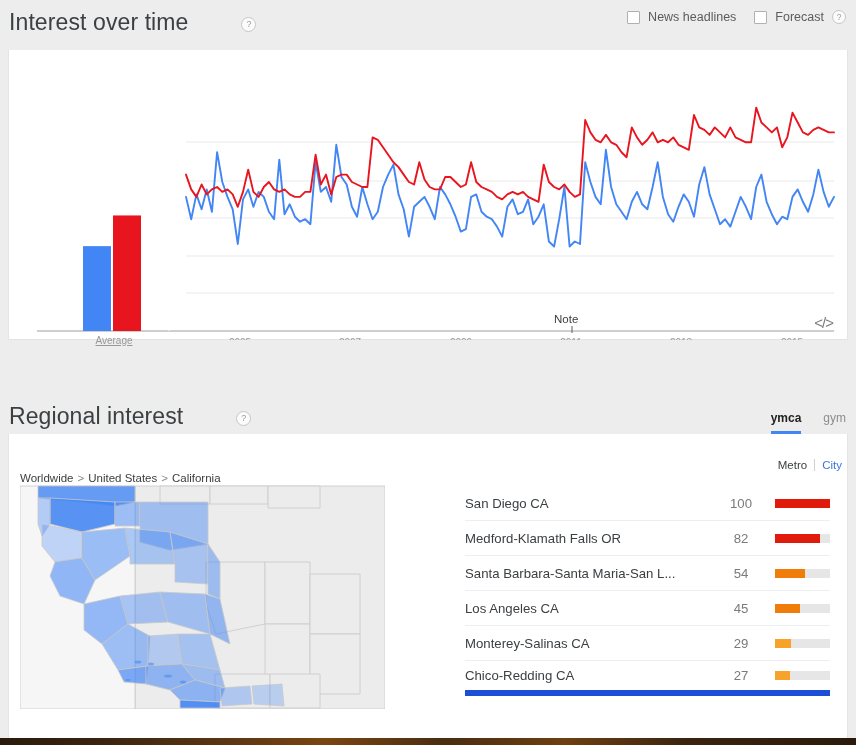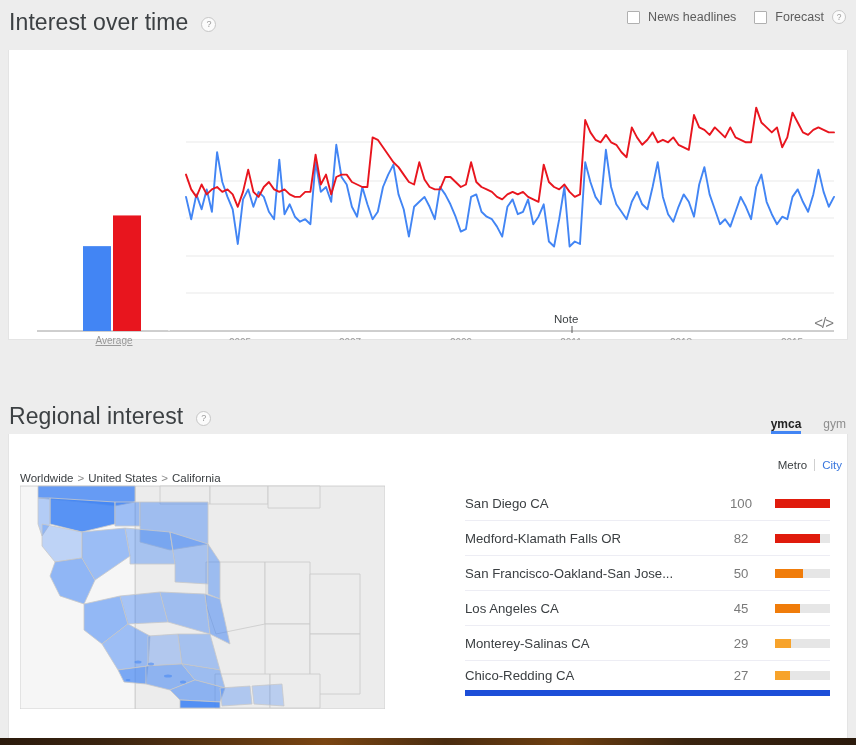--- a/index.html
+++ b/index.html
@@ -12,20 +12,21 @@
     -webkit-font-smoothing: antialiased;
   }
   .page { position: relative; width: 856px; height: 745px; background: #ededed; }
 
   
   .section-head {
     position: absolute;
     left: 0; width: 856px;
     display: flex; align-items: center;
     padding-left: 9px;
+    gap: 40px;
   }
   .section-title {
     font-size: 23px;
     color: #3c4043;
     font-weight: 400;
     letter-spacing: 0.1px;
     line-height: 28px;
   }
   .help-badge {
     width: 15px; height: 15px; border-radius: 50%;
@@ -97,20 +98,21 @@
   #regional-card { left: 8px; top: 434px; width: 840px; height: 305px; }
   .region-tabs {
     position: absolute;
     right: 10px; top: 408px;
     display: flex; align-items: flex-end;
     gap: 22px;
     height: 26px;
   }
   .rtab {
     font-size: 12px; color: #8d8d8d;
+    padding-bottom: 6px;
     cursor: pointer;
     border-bottom: 3px solid transparent;
     font-weight: 400;
   }
   .rtab.active {
     color: #222; font-weight: 700;
     border-bottom-color: #4285f4;
   }
 
   .breadcrumb {
@@ -312,24 +314,24 @@
         </div>
       </div>
       <div class="region-row">
         <div class="region-name">Medford-Klamath Falls OR</div>
         <div class="region-value">82</div>
         <div class="bar-track">
           <div class="bar-fill" style="width: 82%; background: rgb(224, 27, 12);"></div>
         </div>
       </div>
       <div class="region-row">
-        <div class="region-name">San Francisco-Oakland-San Jose...</div>
-        <div class="region-value">50</div>
-        <div class="bar-track">
-          <div class="bar-fill" style="width: 50%; background: rgb(240, 124, 10);"></div>
+        <div class="region-name">Santa Barbara-Santa Maria-San L...</div>
+        <div class="region-value">54</div>
+        <div class="bar-track">
+          <div class="bar-fill" style="width: 54%; background: rgb(240, 124, 10);"></div>
         </div>
       </div>
       <div class="region-row">
         <div class="region-name">Los Angeles CA</div>
         <div class="region-value">45</div>
         <div class="bar-track">
           <div class="bar-fill" style="width: 45%; background: rgb(240, 124, 10);"></div>
         </div>
       </div>
       <div class="region-row">

